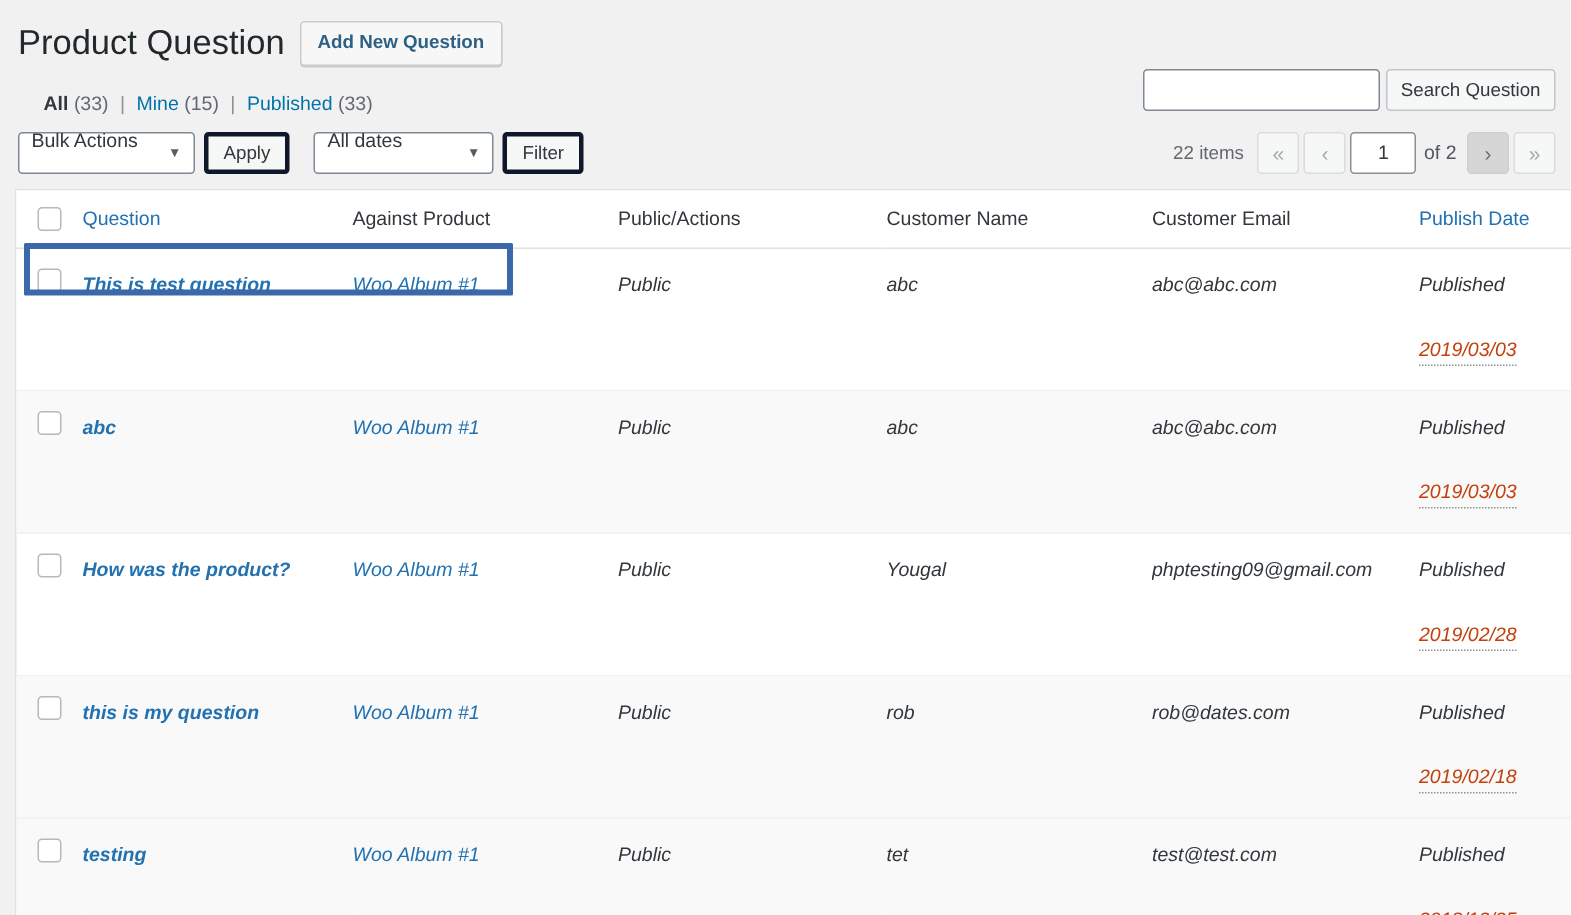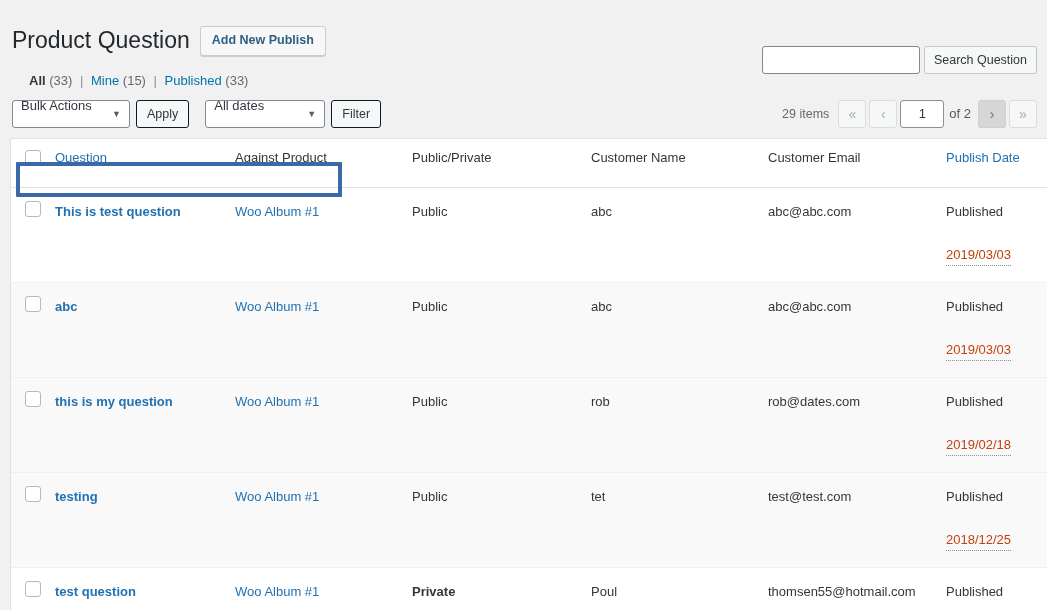--- a/index.html
+++ b/index.html
@@ -23,21 +23,21 @@
     width: 1047px;
     height: 610px;
     background: #f1f1f1;
     padding: 0 10px 0 10px;
   }
 
   
   .title-row {
     display: flex;
     align-items: center;
-    padding-top: 26px;
+    padding-top: 14px;
     padding-bottom: 2px;
   }
   .page-title {
     font-size: 23px;
     font-weight: 400;
     line-height: 1.3;
     color: #23282d;
     margin: 0;
     padding: 0 10px 0 2px;
     white-space: nowrap;
@@ -159,21 +159,21 @@
     right: 8px;
     top: 50%;
     transform: translateY(-50%);
     font-size: 9px;
     color: #555d66;
     line-height: 1;
   }
   .wp-button {
     height: 28px;
     background: #f6f7f7;
-    border: 1px solid #0f172a;
+    border: 3px solid #0f172a;
     border-radius: 3px;
     color: #32373c;
     font-size: 12.5px;
     padding: 0 10px;
     cursor: pointer;
     font-family: "Liberation Sans", sans-serif;
     white-space: nowrap;
     display: inline-flex;
     align-items: center;
   }
@@ -242,21 +242,21 @@
     border: 1px solid #e1e1e1;
     border-bottom: none;
     table-layout: fixed;
   }
   .wp-list-table thead th {
     background: #ffffff;
     text-align: left;
     font-weight: 400;
     font-size: 13px;
     color: #32373c;
-    padding: 11px 10px 21px 0;
+    padding: 11px 10px 11px 0;
     border-bottom: 1px solid #e1e1e1;
     vertical-align: middle;
     white-space: nowrap;
   }
   .wp-list-table thead th.sorted-col a,
   .wp-list-table thead th.sorted-col {
     color: #2271b1;
     text-decoration: none;
   }
   .wp-list-table thead th.col-question {
@@ -273,20 +273,21 @@
 
   .wp-list-table tbody td {
     padding: 14px 10px 16px 0;
     font-size: 13px;
     color: #32373c;
     vertical-align: top;
     border-bottom: 1px solid #f0f0f0;
     line-height: 1.5;
     overflow: hidden;
     text-overflow: ellipsis;
+    font-style: italic;
   }
   .wp-list-table tbody tr.alt td {
     background: #f9f9f9;
   }
   .wp-list-table tbody tr td.cb-cell {
     padding-left: 14px;
     padding-top: 13px;
   }
 
   .row-checkbox {
@@ -341,21 +342,21 @@
     background: #ffffff !important;
   }
 </style>
 </head>
 <body>
 
 <div class="page-wrap">
 
   <div class="title-row">
     <h1 class="page-title">Product Question</h1>
-    <span class="page-title-action">Add New Publish</span>
+    <span class="page-title-action">Add New Question</span>
   </div>
 
   <ul class="subsubsub">
     <li>
       <a class="current">All</a>
       <span class="count">(33)</span>
       <span class="sep">|</span>
     </li>
     <li>
       <a>Mine</a>
@@ -381,21 +382,21 @@
       </div>
       <button class="wp-button">Apply</button>
       <div class="wp-select dates" style="margin-left:10px;">
         <span>All dates</span>
         <span class="caret">▼</span>
       </div>
       <button class="wp-button">Filter</button>
     </div>
 
     <div class="pagination">
-      <span class="displaying-num">29 items</span>
+      <span class="displaying-num">22 items</span>
       <span class="pg-btn">«</span>
       <span class="pg-btn">‹</span>
       <input class="pg-current-input" type="text" value="1" style="">
       <span class="pg-total">of 2</span>
       <span class="pg-btn active">›</span>
       <span class="pg-btn">»</span>
     </div>
   </div>
 
   <table class="wp-list-table">
@@ -404,21 +405,21 @@
         <th class="col-cb">
           <span class="row-checkbox"></span>
         </th>
         <th class="col-question">
           <span>Question</span>
         </th>
         <th class="col-product">
           <span>Against Product</span>
         </th>
         <th class="col-vis">
-          <span>Public/Private</span>
+          <span>Public/Actions</span>
         </th>
         <th class="col-cname">
           <span>Customer Name</span>
         </th>
         <th class="col-cemail">
           <span>Customer Email</span>
         </th>
         <th class="col-date sorted-col">
           <span>Publish Date</span>
         </th>
@@ -445,20 +446,32 @@
         <td><a class="product-link">Woo Album #1</a></td>
         <td>Public</td>
         <td>abc</td>
         <td>abc@abc.com</td>
         <td class="date-cell">
           <span class="status">Published</span>
           <span class="date">2019/03/03</span>
         </td>
       </tr>
 
+      <tr>
+        <td class="cb-cell"><span class="row-checkbox"></span></td>
+        <td><a class="cell-link bold">How was the product?</a></td>
+        <td><a class="product-link">Woo Album #1</a></td>
+        <td>Public</td>
+        <td>Yougal</td>
+        <td>phptesting09@gmail.com</td>
+        <td class="date-cell">
+          <span class="status">Published</span>
+          <span class="date">2019/02/28</span>
+        </td>
+      </tr>
 
       <tr class="alt">
         <td class="cb-cell"><span class="row-checkbox"></span></td>
         <td><a class="cell-link bold">this is my question</a></td>
         <td><a class="product-link">Woo Album #1</a></td>
         <td>Public</td>
         <td>rob</td>
         <td>rob@dates.com</td>
         <td class="date-cell">
           <span class="status">Published</span>

